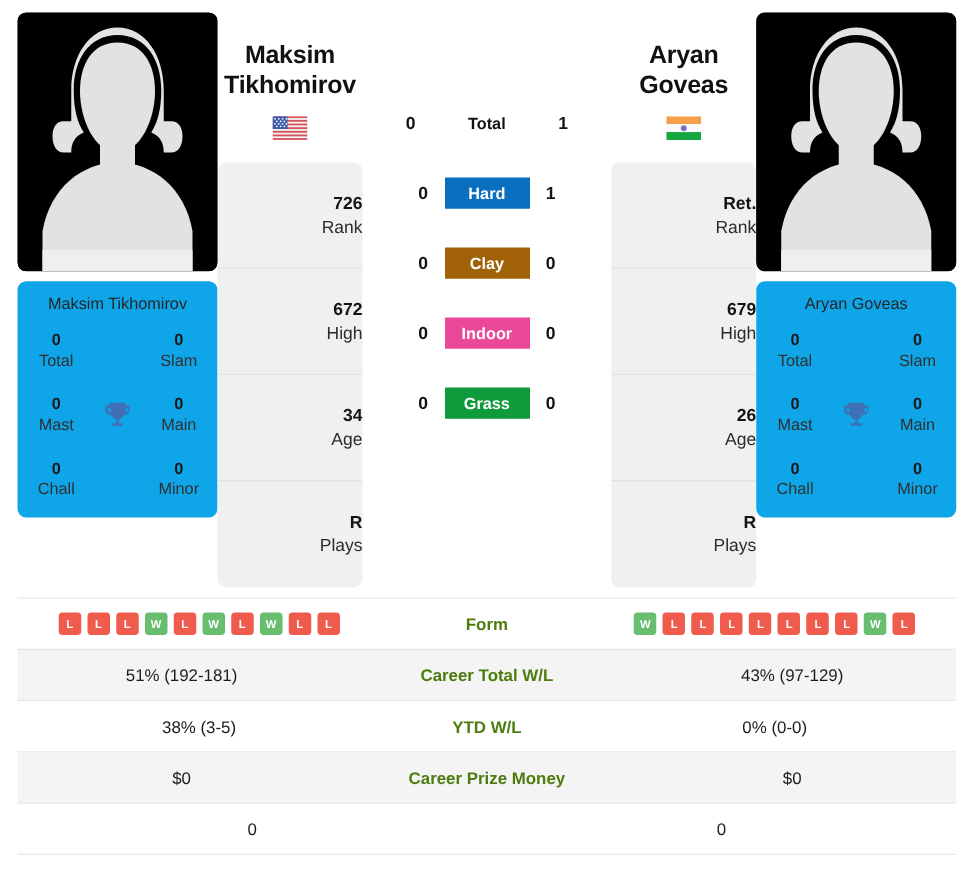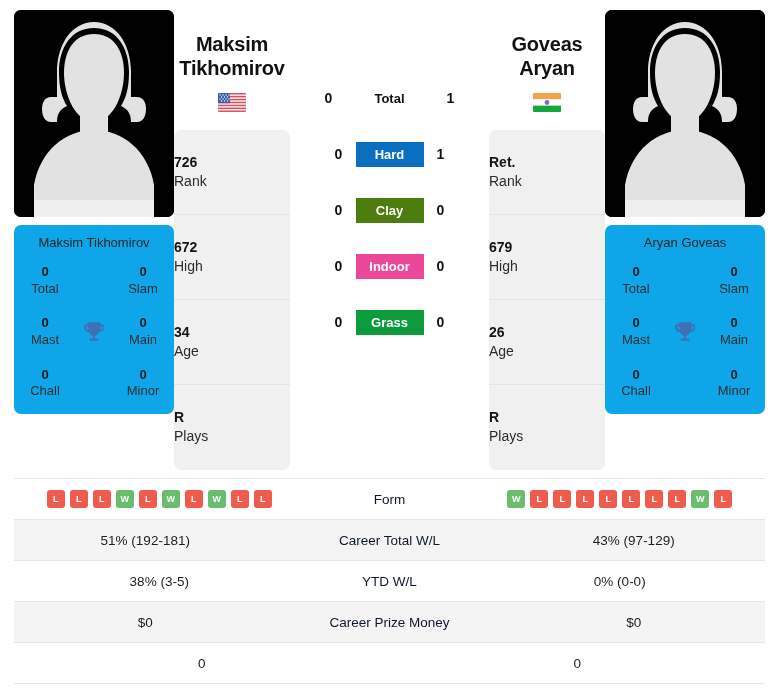--- a/index.html
+++ b/index.html
@@ -60,21 +60,21 @@
   .stat-card {
     margin-top: 112px;
     width: 116px;
     background: #f0f0f0;
     border-radius: 7px;
     overflow: hidden;
   }
   .stat-row {
     height: 85px;
     display: flex; flex-direction: column;
-    align-items: flex-start; justify-content: center;
+    align-items: flex-end; justify-content: center;
     border-bottom: 1px solid #e3e3e3;
   }
   .stat-row:last-child { border-bottom: none; }
   .stat-row .v { font-size: 14px; font-weight: bold; color: #141414; line-height: 1.35; }
   .stat-row .k { font-size: 14px; color: #2b2b2b; line-height: 1.35; }
 
   
   .name-block { flex: 0 0 118px; padding-top: 22px; text-align: center; }
   .name-block.right { padding-top: 22px; }
   .pname {
@@ -112,21 +112,21 @@
     display: flex; align-items: center;
     height: 41px;
     border-bottom: 1px solid #e6e6e6;
     background: #ffffff;
   }
   .trow.alt { background: #f4f4f4; gap: 28px; }
   .tcell {
     flex: 1 1 0; text-align: center;
     font-size: 13.5px; color: #1d1d1d;
   }
-  .tcell.mid { flex: 0 0 170px; font-weight: normal; color: #0f172a; }
+  .tcell.mid { flex: 0 0 170px; font-weight: bold; color: #4d7c0f; }
   .forms { display: flex; gap: 5px; justify-content: center; }
   .badge {
     width: 18px; height: 18px; border-radius: 3px;
     display: flex; align-items: center; justify-content: center;
     font-size: 9px; font-weight: bold; color: #ffffff;
   }
   .badge.W { background: #68bd6e; }
   .badge.L { background: #ef5b4c; }
 </style>
 </head>
@@ -247,39 +247,39 @@
         <div class="h2h-label-plain">Total</div>
         <div class="h2h-score">1</div>
       </div>
       <div class="h2h-row">
         <div class="h2h-score">0</div>
         <div class="h2h-bar" style="background:#0b6fc0;">Hard</div>
         <div class="h2h-score">1</div>
       </div>
       <div class="h2h-row">
         <div class="h2h-score">0</div>
-        <div class="h2h-bar" style="background:#4d7c0f;">Clay</div>
+        <div class="h2h-bar" style="background:#a16207;">Clay</div>
         <div class="h2h-score">0</div>
       </div>
       <div class="h2h-row">
         <div class="h2h-score">0</div>
         <div class="h2h-bar" style="background:#ec4899;">Indoor</div>
         <div class="h2h-score">0</div>
       </div>
       <div class="h2h-row">
         <div class="h2h-score">0</div>
         <div class="h2h-bar" style="background:#0d9b3c;">Grass</div>
         <div class="h2h-score">0</div>
       </div>
     </div>
 
     <div style="flex:0 0 116px;">
       <div class="name-block right" style="flex:none;width:116px;">
+        <div class="pname">Aryan</div>
         <div class="pname">Goveas</div>
-        <div class="pname">Aryan</div>
         <svg class="flag" viewBox="0 0 28 19">
           <rect y="0" width="28" height="6.33" fill="#f5a14b"></rect>
           <rect y="6.33" width="28" height="6.33" fill="#fbfbfb"></rect>
           <rect y="12.66" width="28" height="6.34" fill="#14a63f"></rect>
           <circle cx="14" cy="9.5" r="2.4" fill="#7b78c9"></circle>
           <circle cx="14" cy="9.5" r="1.1" fill="#6b68c0"></circle>
         </svg>
       </div>
       <div class="stat-card" style="margin-top:18px;">
         <div class="stat-row">

